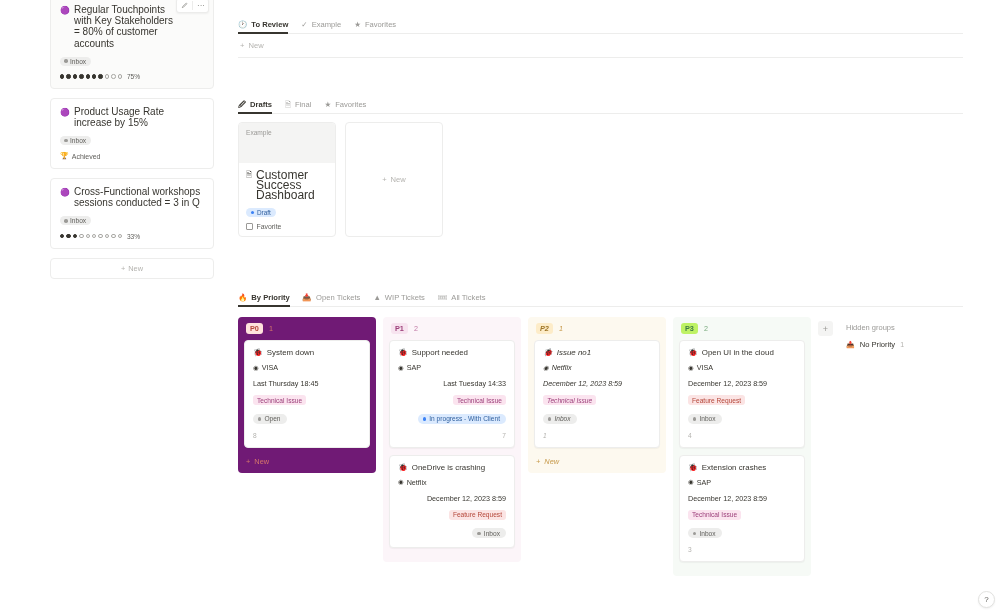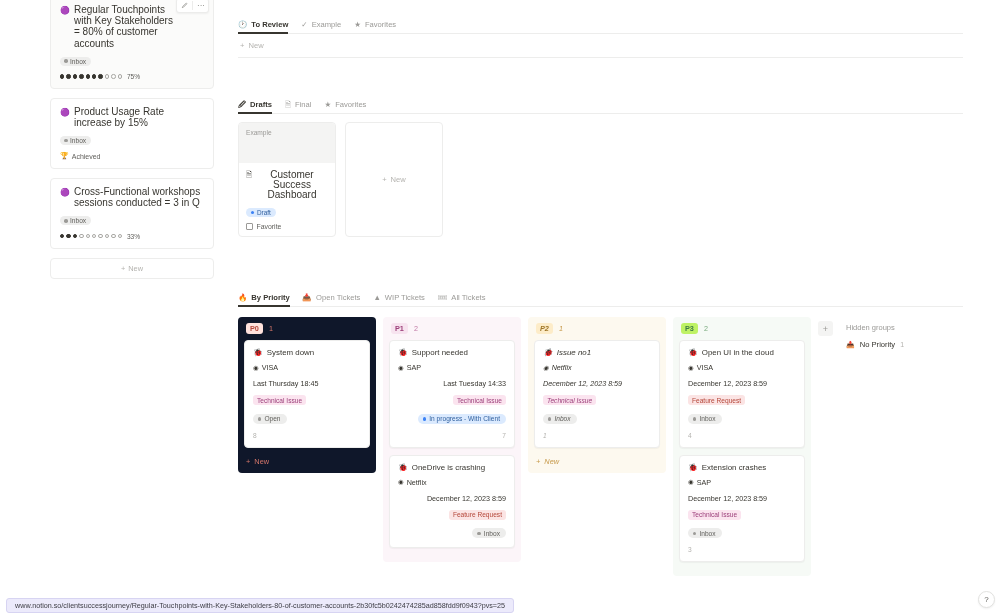--- a/index.html
+++ b/index.html
@@ -84,21 +84,21 @@
 
   
   .notes-grid { display: flex; gap: 9px; margin-top: 8px; }
   .note-card {
     width: 98px; height: 115px; border: 1px solid #ededec; border-radius: 4px;
     overflow: hidden; display: flex; flex-direction: column; background: #fff;
   }
   .note-cover { height: 52px; background: #f4f4f3; padding: 6px 7px; font-size: 6.6px; color: #9b9a97; }
   .note-body { padding: 7px 7px 6px 7px; flex: 1; }
   .note-title-row { display: flex; gap: 4px; align-items: flex-start; }
-  .note-title { font-size: 10px; line-height: 10px; color: #37352f; text-align: center; }
+  .note-title { font-size: 12px; line-height: 10px; color: #37352f; }
   .badge-draft {
     display: inline-flex; align-items: center; gap: 2.5px; background: #dbeafe;
     border-radius: 8px; padding: 1px 5px; font-size: 6.4px; color: #2f5f9e; margin-top: 6px;
   }
   .badge-draft .dot { width: 3.4px; height: 3.4px; border-radius: 50%; background: #3b82f6; }
   .fav-row { display: flex; align-items: center; gap: 4px; margin-top: 5px; font-size: 6.9px; color: #5f5e5a; }
   .chk { width: 6.5px; height: 6.5px; border: 1px solid #9b9a97; border-radius: 1px; display: inline-block; }
   .note-card.empty { align-items: center; justify-content: center; display: flex; }
   .note-card.empty .row-new { padding: 0; }
 
@@ -322,21 +322,21 @@
         </div>
         <div class="tab">
           <span class="tic">🎟</span>
           <span>All Tickets</span>
         </div>
       </div>
 
       <div class="kanban">
 
         <div class="kcol">
-          <div class="kcol-inner" style="background:#0f172a;">
+          <div class="kcol-inner" style="background:#701a75;">
             <div class="khead">
               <span class="ktag" style="background:#ffe2dd;color:#b5483b;">P0</span>
               <span class="kcount" style="color:#d4766a;">1</span>
             </div>
             <div class="kcard">
               <div class="kcard-title">
                 <span>🐞</span>
                 <span>System down</span>
               </div>
               <div class="kline">
@@ -482,17 +482,16 @@
               <span>No Priority</span>
               <span class="cnt">1</span>
             </div>
           </div>
         </div>
 
       </div>
     </div>
   </div>
 
-  <div class="statusbar">www.notion.so/clientsuccessjourney/Regular-Touchpoints-with-Key-Stakeholders-80-of-customer-accounts-2b30fc5b0242474285ad858fdd9f0943?pvs=25</div>
 
   <div class="help-btn">?</div>
 
 </div>
 
 </body></html>

